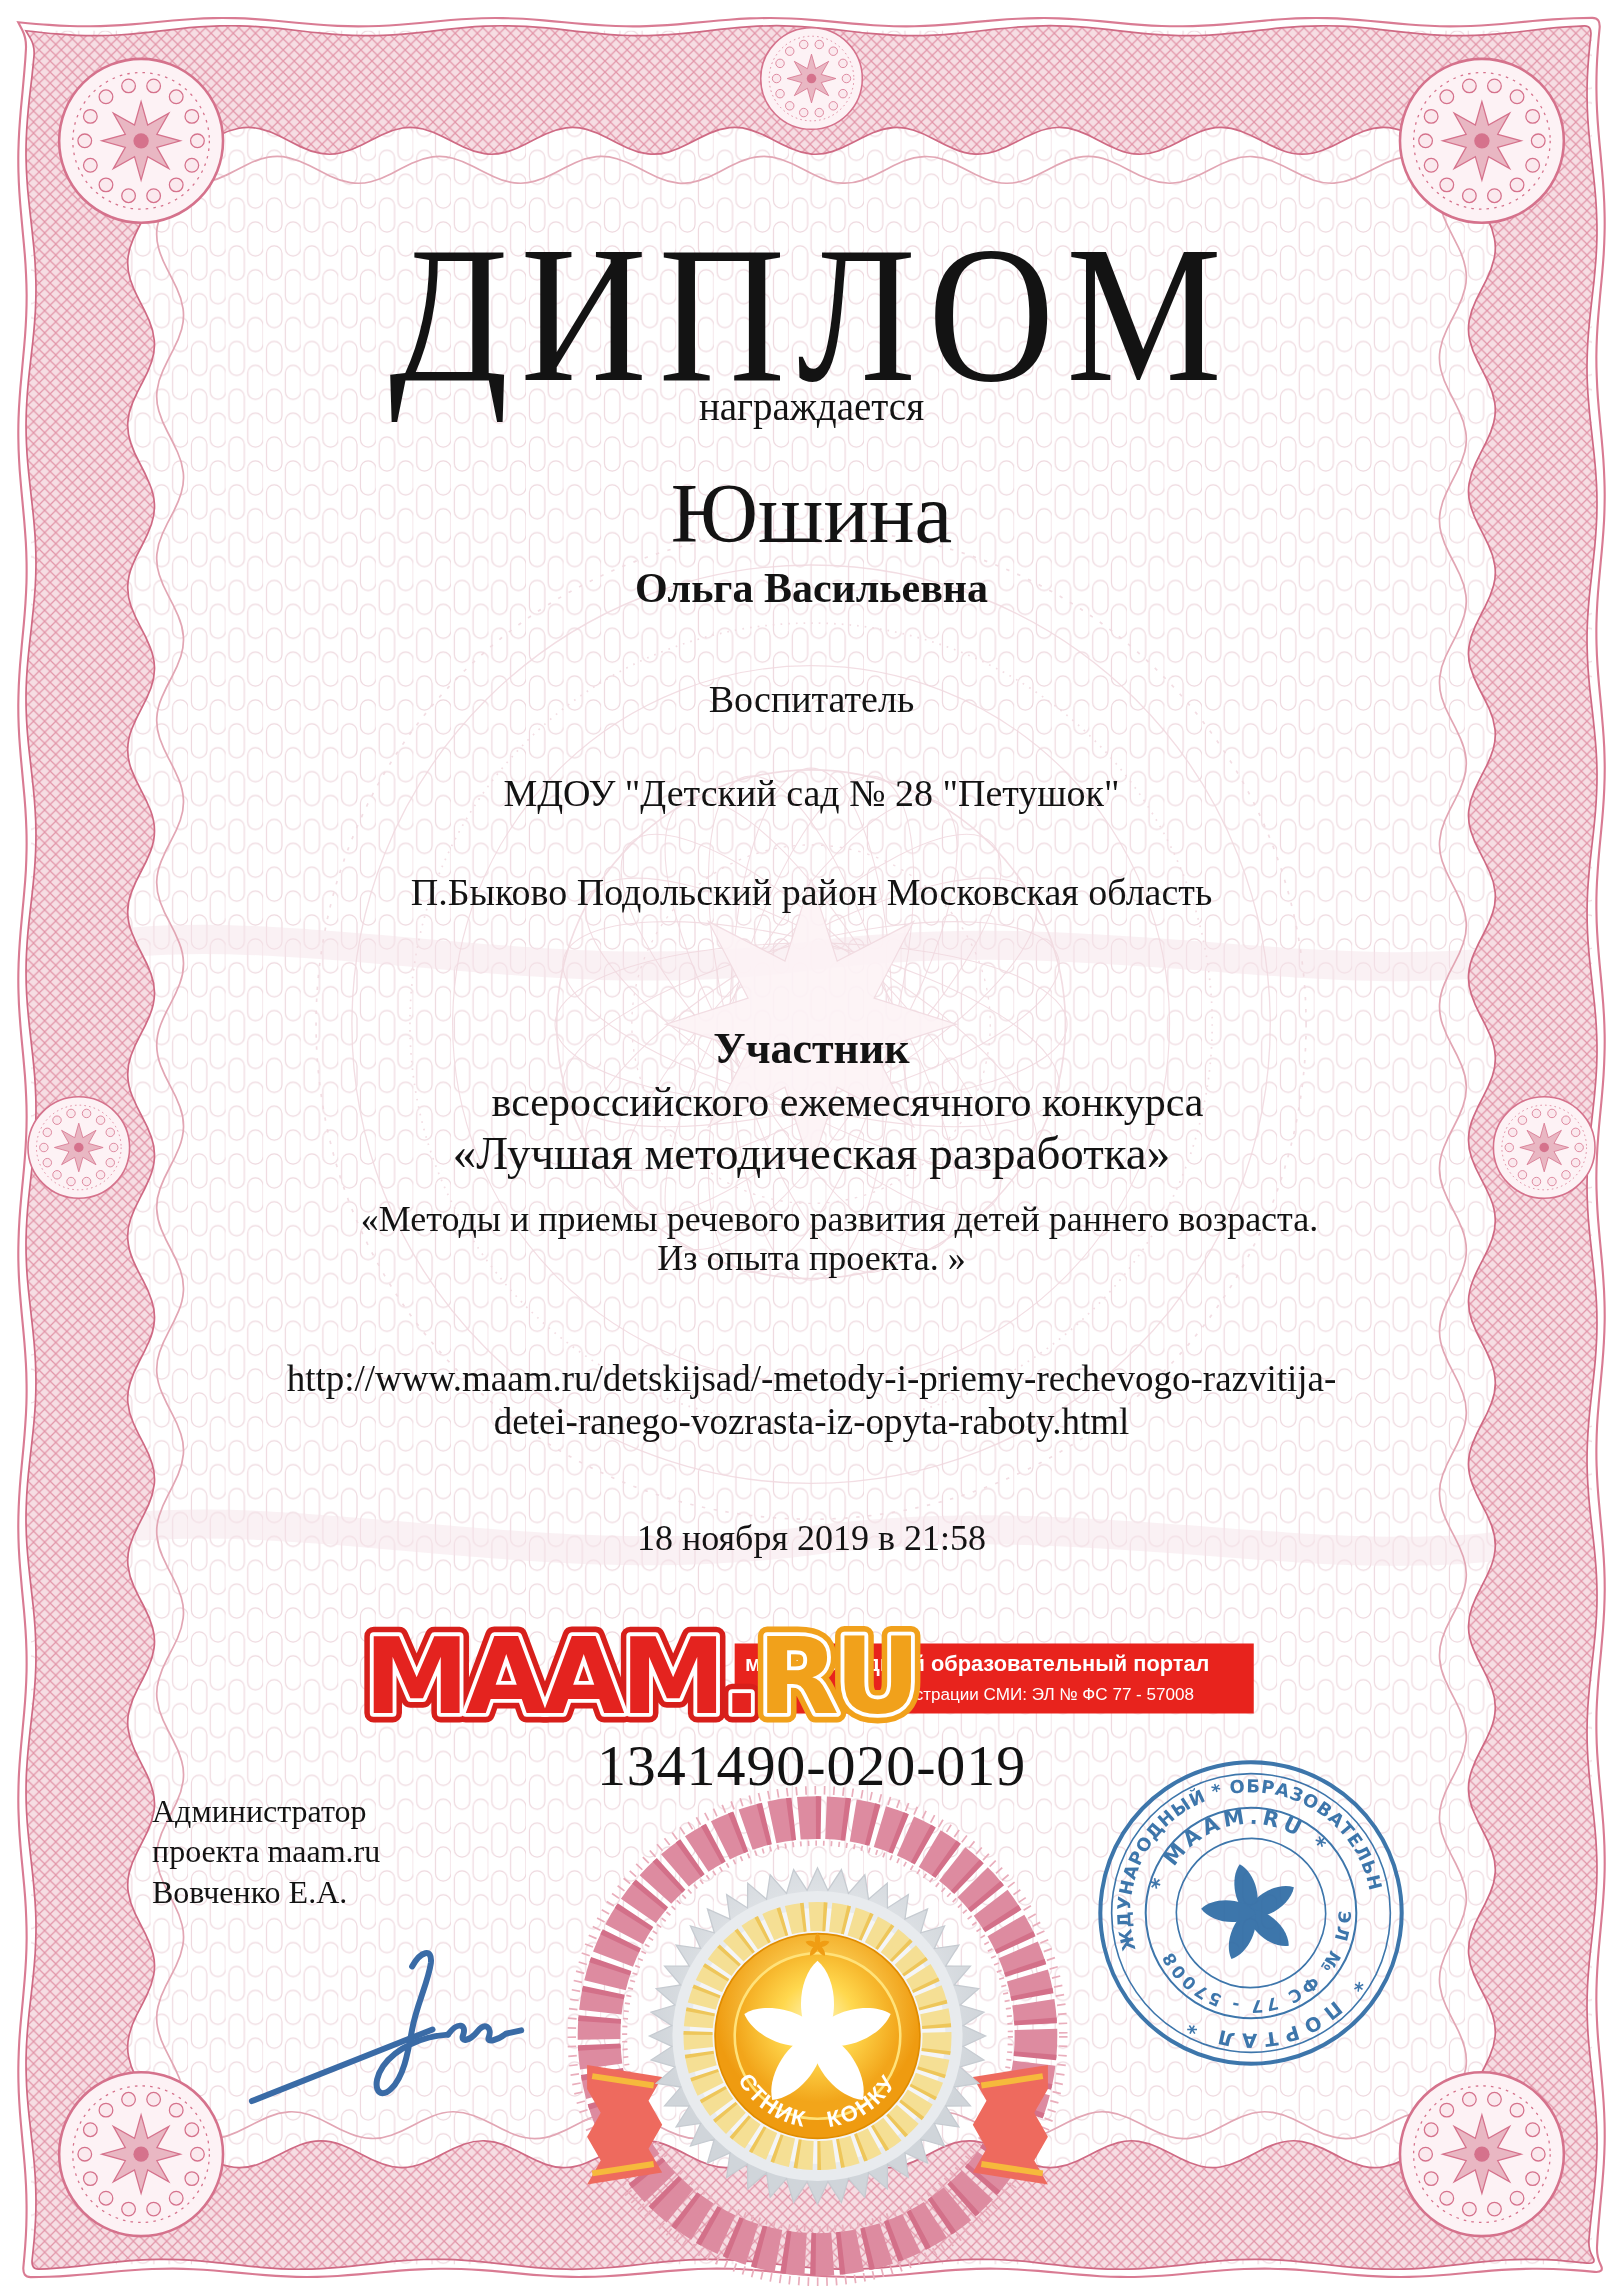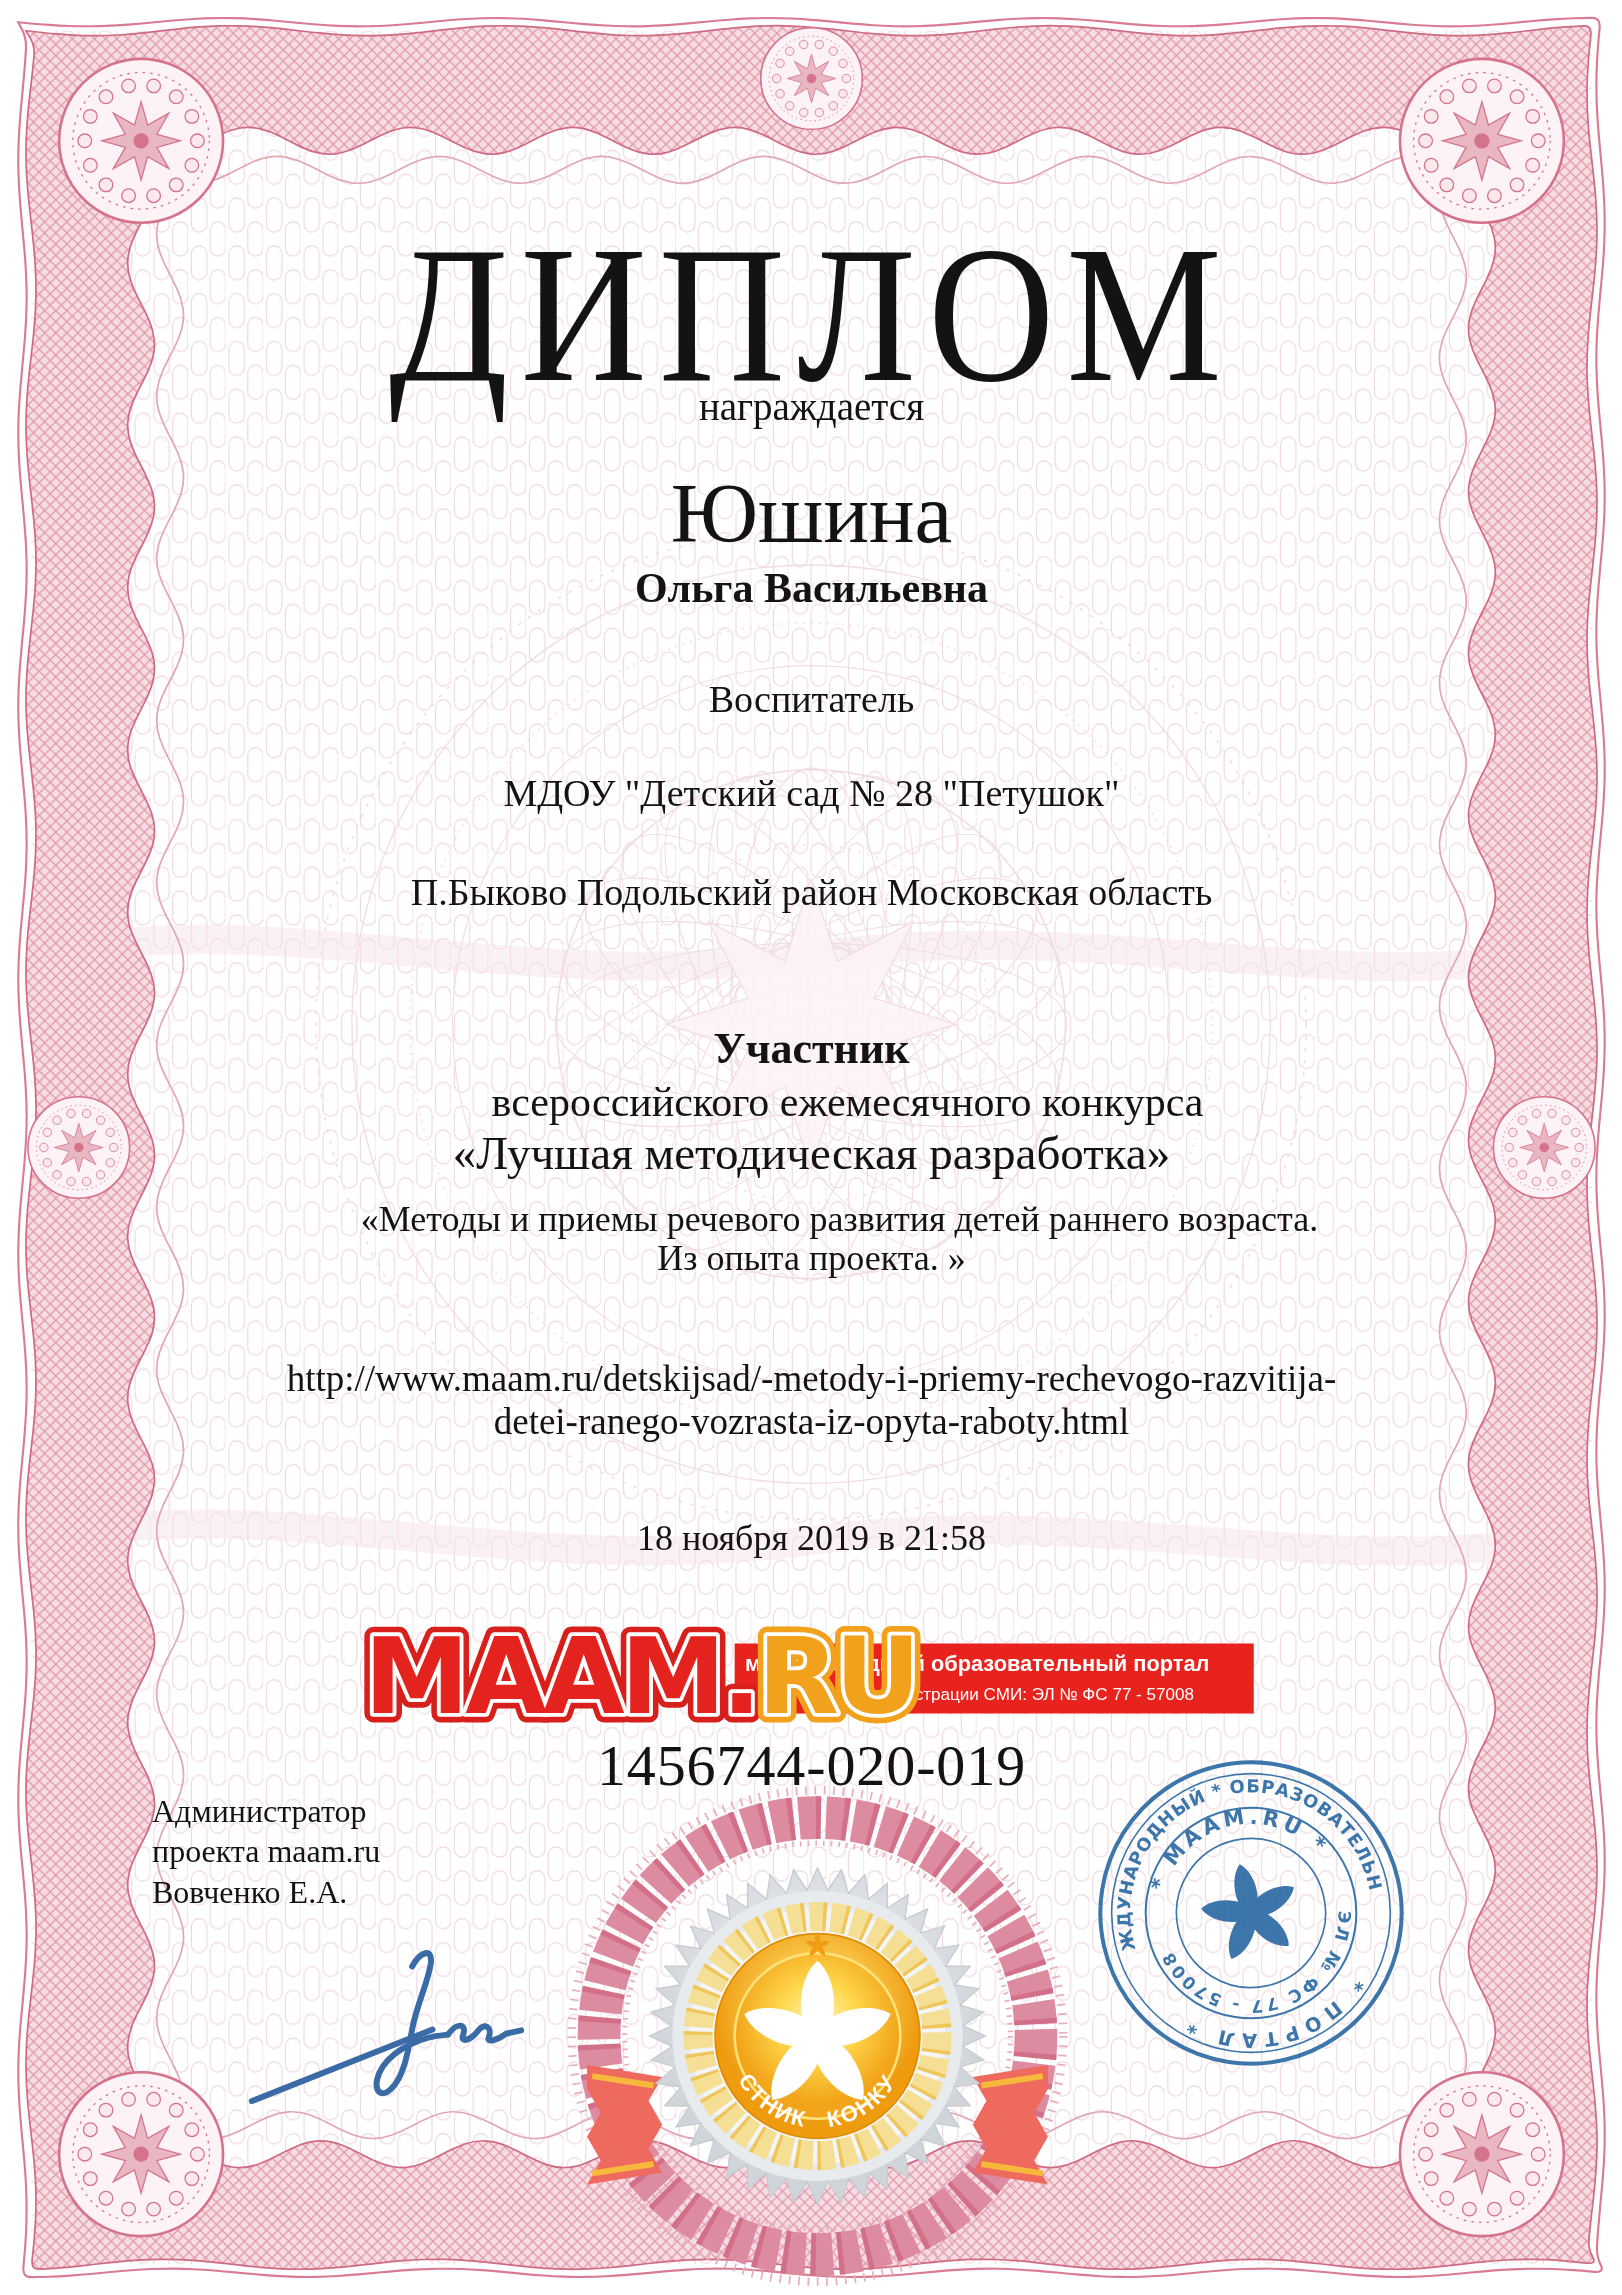--- a/index.html
+++ b/index.html
@@ -239,21 +239,21 @@
 <div class="tline t-org">МДОУ "Детский сад № 28 "Петушок"</div>
 <div class="tline t-loc">П.Быково Подольский район Московская область</div>
 <div class="tline t-status">Участник</div>
 <div class="tline t-contest">всероссийского ежемесячного конкурса</div>
 <div class="tline t-cname">«Лучшая методическая разработка»</div>
 <div class="tline t-work1">«Методы и приемы речевого развития детей раннего возраста.</div>
 <div class="tline t-work2">Из опыта проекта. »</div>
 <div class="tline t-url1">http://www.maam.ru/detskijsad/-metody-i-priemy-rechevogo-razvitija-</div>
 <div class="tline t-url2">detei-ranego-vozrasta-iz-opyta-raboty.html</div>
 <div class="tline t-date">18 ноября 2019 в 21:58</div>
-<div class="tline t-num">1456744-020-019</div>
+<div class="tline t-num">1341490-020-019</div>
 
 <svg class="logo" width="905" height="107" viewBox="0 0 1060 125">
   <rect x="440" y="25" width="608" height="82" fill="#e8231d"></rect>
   <text x="452" y="57" font-family="Liberation Sans, sans-serif" font-size="25.5" font-weight="bold" fill="#ffffff">международный образовательный портал</text>
   <text x="452" y="91" font-family="Liberation Sans, sans-serif" font-size="20" fill="#ffffff">свидетельство о регистрации СМИ: ЭЛ № ФС 77 - 57008</text>
   <text x="6" y="106" font-family="DejaVu Sans, sans-serif" font-size="124" font-weight="bold" letter-spacing="-5" paint-order="stroke" stroke-linejoin="round"><tspan fill="#d71f1b" stroke="#d71f1b" stroke-width="22">MAAM.</tspan><tspan fill="#f1a11b" stroke="#f1a11b" stroke-width="22">RU</tspan></text>
   <text x="6" y="106" font-family="DejaVu Sans, sans-serif" font-size="124" font-weight="bold" letter-spacing="-5" paint-order="stroke" stroke-linejoin="round"><tspan fill="#e4231f" stroke="#ffffff" stroke-width="9">MAAM.</tspan><tspan fill="#f1a11b" stroke="#ffffff" stroke-width="9">RU</tspan></text>
 </svg>
 
 <div class="admin">

